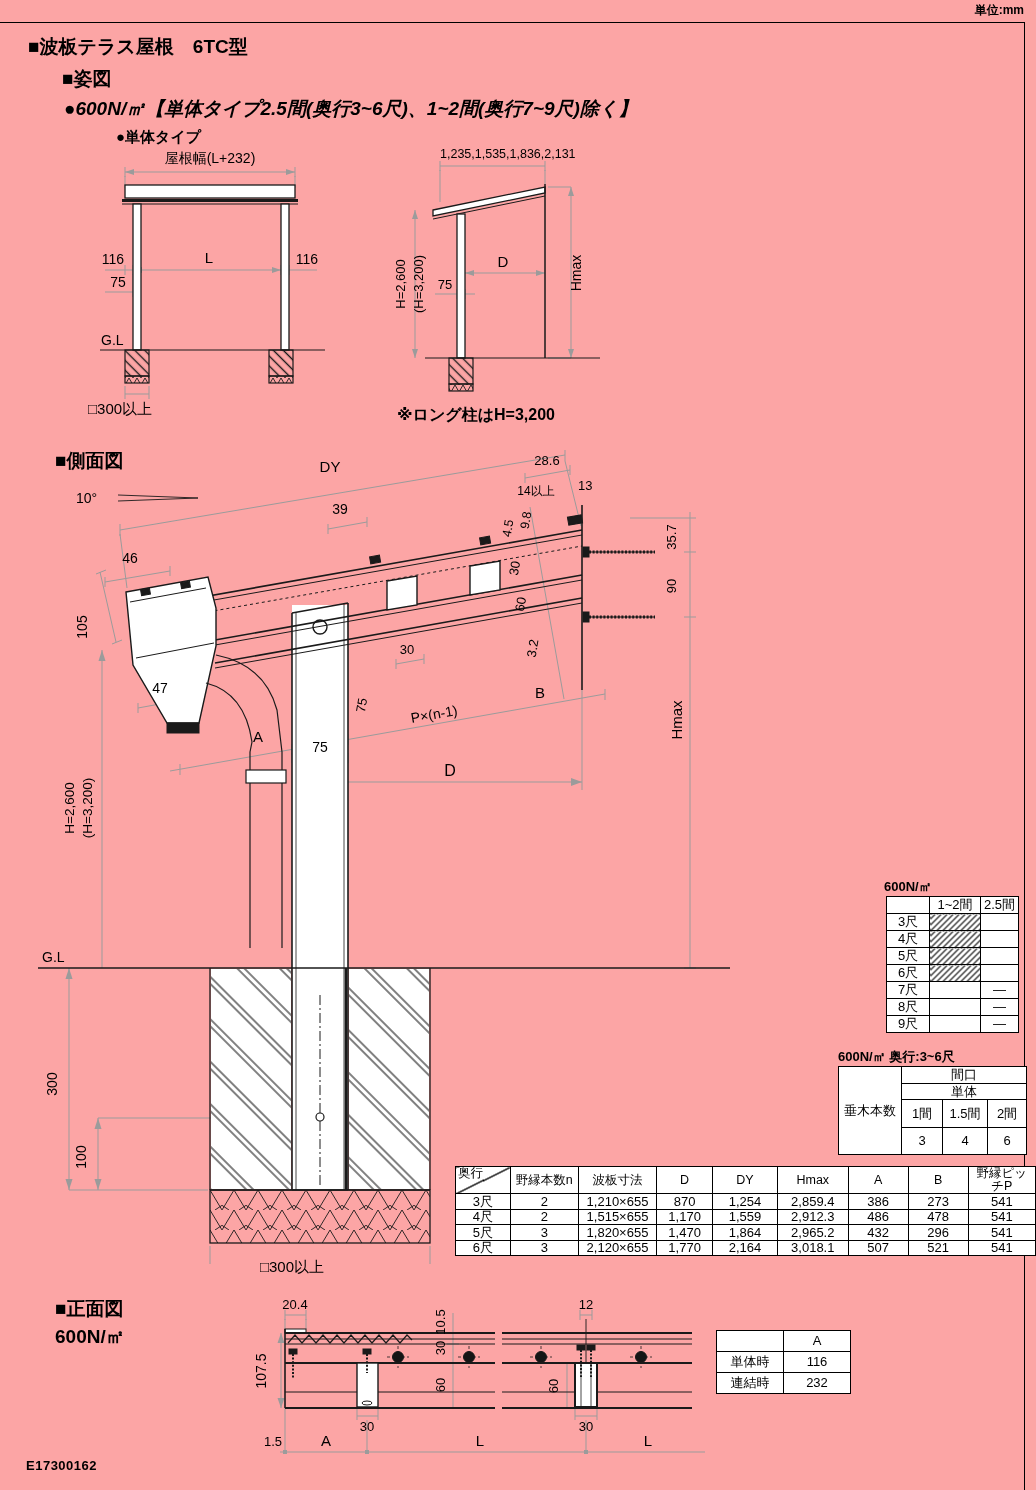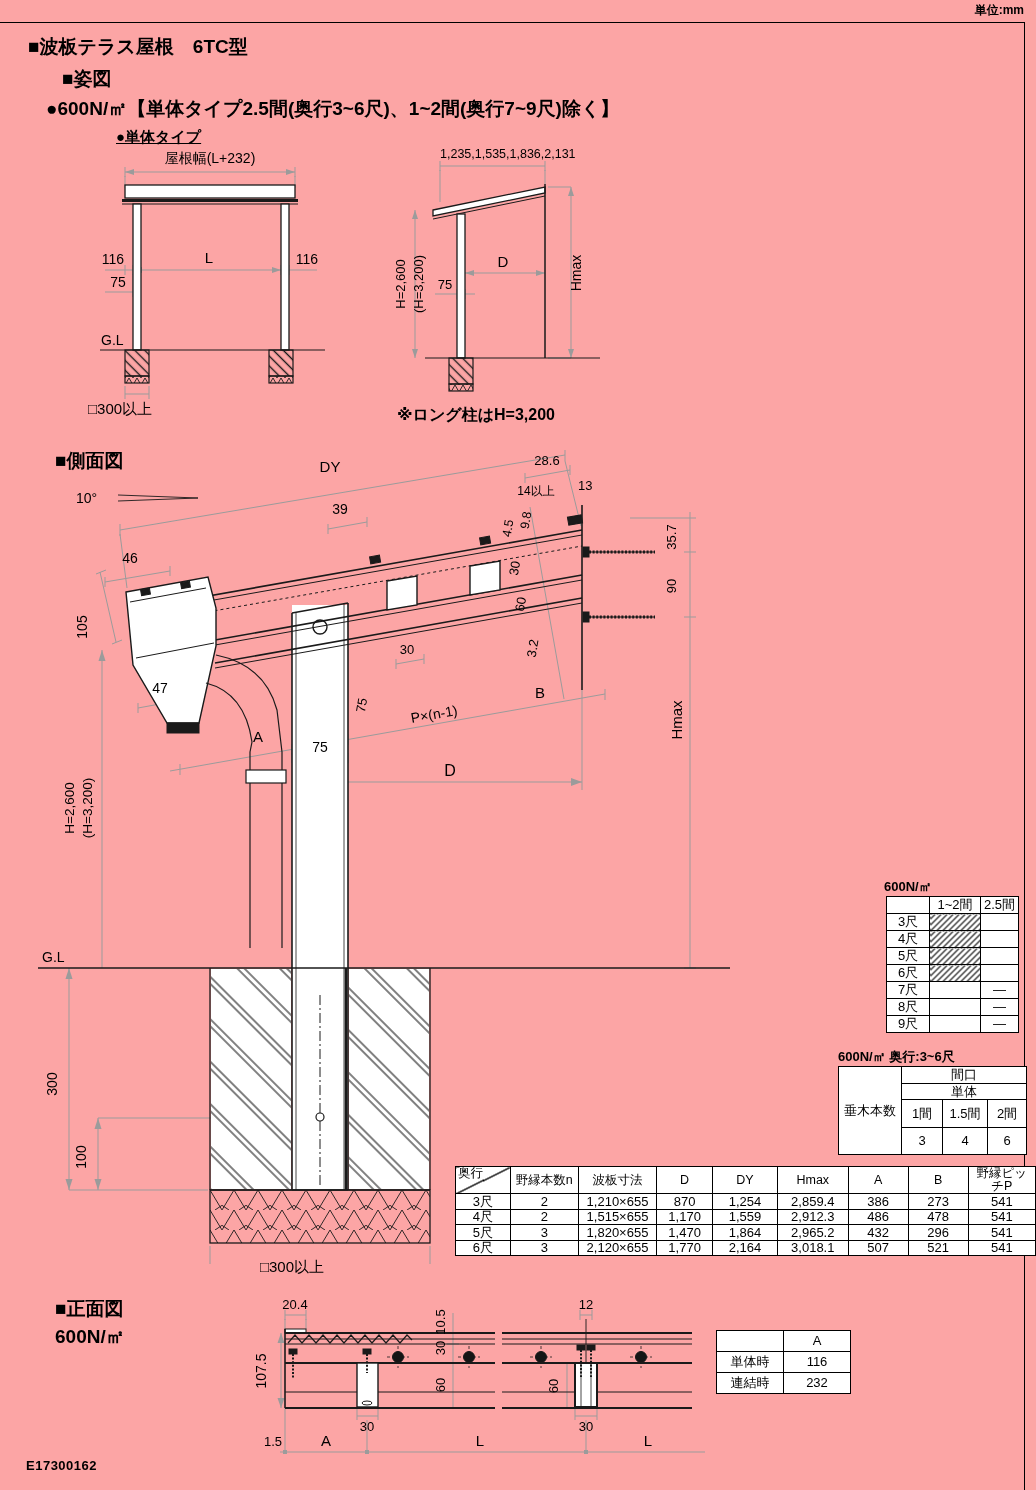--- a/index.html
+++ b/index.html
@@ -1,20 +1,20 @@
 <!DOCTYPE html>
 <html><head>
 <meta charset="utf-8">
 <style>
   html,body{margin:0;padding:0;background:#fff;}
   .page{position:relative;width:1036px;height:1490px;background:#fca5a5;overflow:hidden;
         font-family:"Liberation Sans","DejaVu Sans",sans-serif;color:#000;}
   .abs{position:absolute;}
   .ttl{font-weight:bold;font-size:19px;white-space:nowrap;}
-  .sub{font-weight:bold;font-size:15px;white-space:nowrap;text-decoration:underline;}
+  .sub{font-weight:bold;font-size:15px;white-space:nowrap;}
   .unit{font-weight:bold;font-size:12px;white-space:nowrap;}
   .code{font-weight:bold;font-size:13px;letter-spacing:.5px;}
   .frame-top{left:0;top:22px;width:1025px;border-top:1.5px solid #000;}
   .frame-right{left:1024px;top:22px;height:1468px;border-left:1.5px solid #000;}
   table{border-collapse:collapse;font-size:13px;background:#fff;}
   table,td{border:1.3px solid #000;}
   td{text-align:center;padding:0 2px;line-height:1.05;}
   .tbl-title{font-weight:bold;font-size:13px;white-space:nowrap;}
   
   .span-tbl td{height:16px;}
@@ -46,21 +46,21 @@
 <body>
 
 <div class="page">
 
   <div class="abs unit" style="right:12px;top:2px;">単位:mm</div>
   <div class="abs frame-top"></div>
   <div class="abs frame-right"></div>
 
   <div class="abs ttl" style="left:28px;top:34px;">■波板テラス屋根　6TC型</div>
   <div class="abs ttl" style="left:55px;top:66px;margin-left:7px;">■姿図</div>
-  <div class="abs ttl" style="left:46px;top:96px;">●600N/㎡【単体タイプ2.5間(奥行3~6尺)、1~2間(奥行7~9尺)除く】</div>
+  <div class="abs ttl" style="left:64px;top:96px;font-style:italic;">●600N/㎡【単体タイプ2.5間(奥行3~6尺)、1~2間(奥行7~9尺)除く】</div>
   <div class="abs sub" style="left:116px;top:128px;">●単体タイプ</div>
 
   <svg class="abs" style="left:85px;top:140px;" width="310" height="300" viewBox="0 0 310 300">
     <defs>
       <pattern id="hatchS" width="7" height="7" patternTransform="rotate(45)" patternUnits="userSpaceOnUse">
         <line x1="0" y1="1.5" x2="7" y2="1.5" stroke="#1a1a1a" stroke-width="1.4"></line>
       </pattern>
       <pattern id="grav" width="8" height="7" patternUnits="userSpaceOnUse">
         <path d="M0,7 L4,0 L8,7" stroke="#1a1a1a" stroke-width="0.9" fill="none"></path>
       </pattern>

